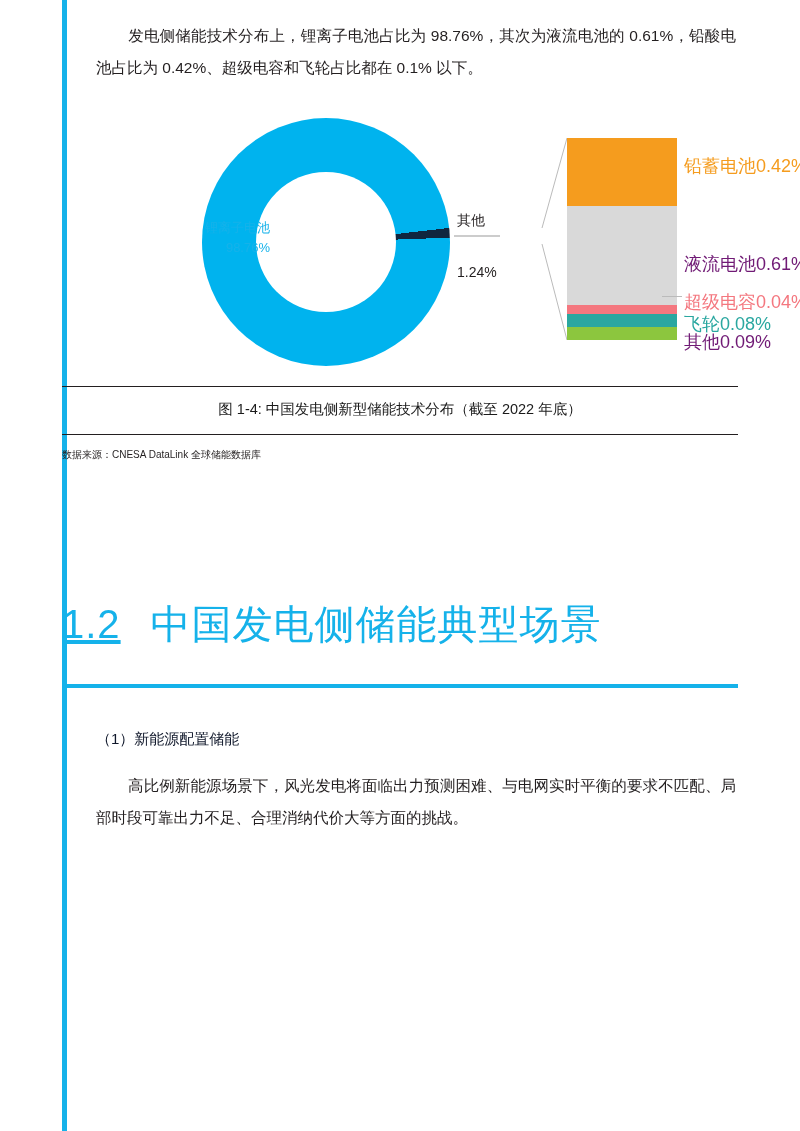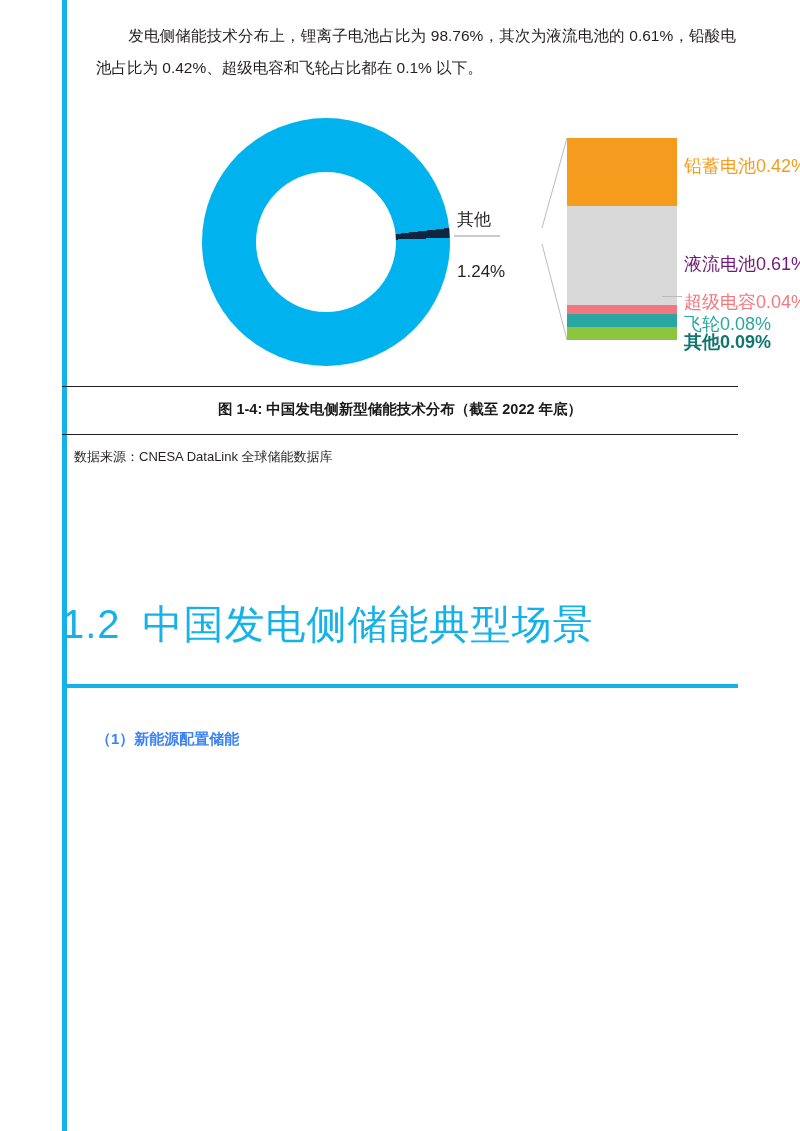--- a/index.html
+++ b/index.html
@@ -89,21 +89,21 @@
     color: #15b2ea;
     font-size: 13px;
     line-height: 20px;
   }
 
   .other-label {
     position: absolute;
     left: 395px;
     top: 100px;
     width: 70px;
-    font-size: 17px;
+    font-size: 14px;
     line-height: 20px;
     color: #231f20;
   }
   .other-label .pct { color: #231f20; margin-top: 32px; }
 
   
   .connector {
     position: absolute;
     left: 380px;
     top: 0px;
@@ -129,21 +129,21 @@
   .stack-label {
     position: absolute;
     left: 622px;
     font-size: 18px;
     white-space: nowrap;
   }
   .lbl-lead  { color: #f59c1e; top: 44px; }
   .lbl-flow  { color: #701a75; top: 142px; }
   .lbl-cap   { color: #f4777f; top: 180px; }
   .lbl-fly   { color: #2aa7a0; top: 202px; }
-  .lbl-other { color: #0f766e; top: 220px; font-weight: bold; }
+  .lbl-other { color: #701a75; top: 220px; }
 
   
   .tick {
     position: absolute;
     left: 600px;
     width: 20px;
     height: 1px;
     background: #bbb;
   }
 
@@ -156,70 +156,69 @@
     height: 1px;
     background: #231f20;
   }
   .caption {
     position: absolute;
     left: 62px;
     top: 396px;
     width: 676px;
     text-align: center;
     font-size: 14.5px;
-    font-weight: bold;
+    font-weight: normal;
     color: #1a1a1a;
     line-height: 26px;
   }
   .caption-rule-bottom {
     position: absolute;
     left: 62px;
     top: 434px;
     width: 676px;
     height: 1px;
     background: #231f20;
   }
   .source {
     position: absolute;
     left: 62px;
     top: 448px;
-    font-size: 13px;
-    color: #231f20;
-    margin-left: 12px;
+    font-size: 10px;
+    color: #231f20;
   }
 
   
   .section-head {
     position: absolute;
     left: 62px;
     top: 596px;
     font-size: 40px;
     color: #15b2ea;
     letter-spacing: 1px;
     line-height: 56px;
     white-space: nowrap;
   }
-  .section-head .num { margin-right: 22px; }
+  .section-head .num { margin-right: 30px; text-decoration: underline; }
   .section-rule {
     position: absolute;
     left: 62px;
     top: 684px;
     width: 676px;
     height: 4px;
     background: #15b2ea;
   }
 
   
   .sub-head {
     position: absolute;
     left: 96px;
     top: 730px;
     font-size: 15px;
-    font-weight: bold;
-    color: #3b82f6;
+    font-weight: normal;
+    color: #0f172a;
   }
   .body-p {
     position: absolute;
     left: 96px;
     width: 640px;
     font-size: 15.5px;
     line-height: 32px;
     text-align: justify;
     color: #231f20;
   }
@@ -236,20 +235,24 @@
 
   <div class="left-bar"></div>
 
   <div class="intro"><span class="indent"></span><span>发电侧储能技术分布上，锂离子电池占比为 98.76%，其次为液流电池的 0.61%，铅酸电池占比为 0.42%、超级电容和飞轮占比都在 0.1% 以下。</span></div>
 
   <div class="figure">
 
     <div class="donut-wrap">
       <div class="donut"></div>
       <div class="donut-hole"></div>
+      <div class="donut-label">
+        <div>锂离子电池</div>
+        <div>98.76%</div>
+      </div>
     </div>
 
     <svg class="connector" viewBox="0 0 180 262" width="180" height="262">
       <line x1="12" y1="126" x2="58" y2="126" stroke="#999" stroke-width="1"></line>
       <line x1="100" y1="118" x2="125" y2="28" stroke="#bbbbbb" stroke-width="1"></line>
       <line x1="100" y1="134" x2="125" y2="230" stroke="#bbbbbb" stroke-width="1"></line>
     </svg>
 
     <div class="other-label">
       <div>其他</div>
@@ -276,14 +279,15 @@
   <div class="caption-rule-top"></div>
   <div class="caption">图 1-4: 中国发电侧新型储能技术分布（截至 2022 年底）</div>
   <div class="caption-rule-bottom"></div>
   <div class="source">数据来源：CNESA DataLink 全球储能数据库</div>
 
   <div class="section-head"><span class="num">1.2</span><span>中国发电侧储能典型场景</span></div>
   <div class="section-rule"></div>
 
   <div class="sub-head">（1）新能源配置储能</div>
 
+  <div class="body-p p1"><span class="indent"></span><span>高比例新能源场景下，风光发电将面临出力预测困难、与电网实时平衡的要求不匹配、局部时段可靠出力不足、合理消纳代价大等方面的挑战。</span></div>
 
 </div>
 
 </body></html>

